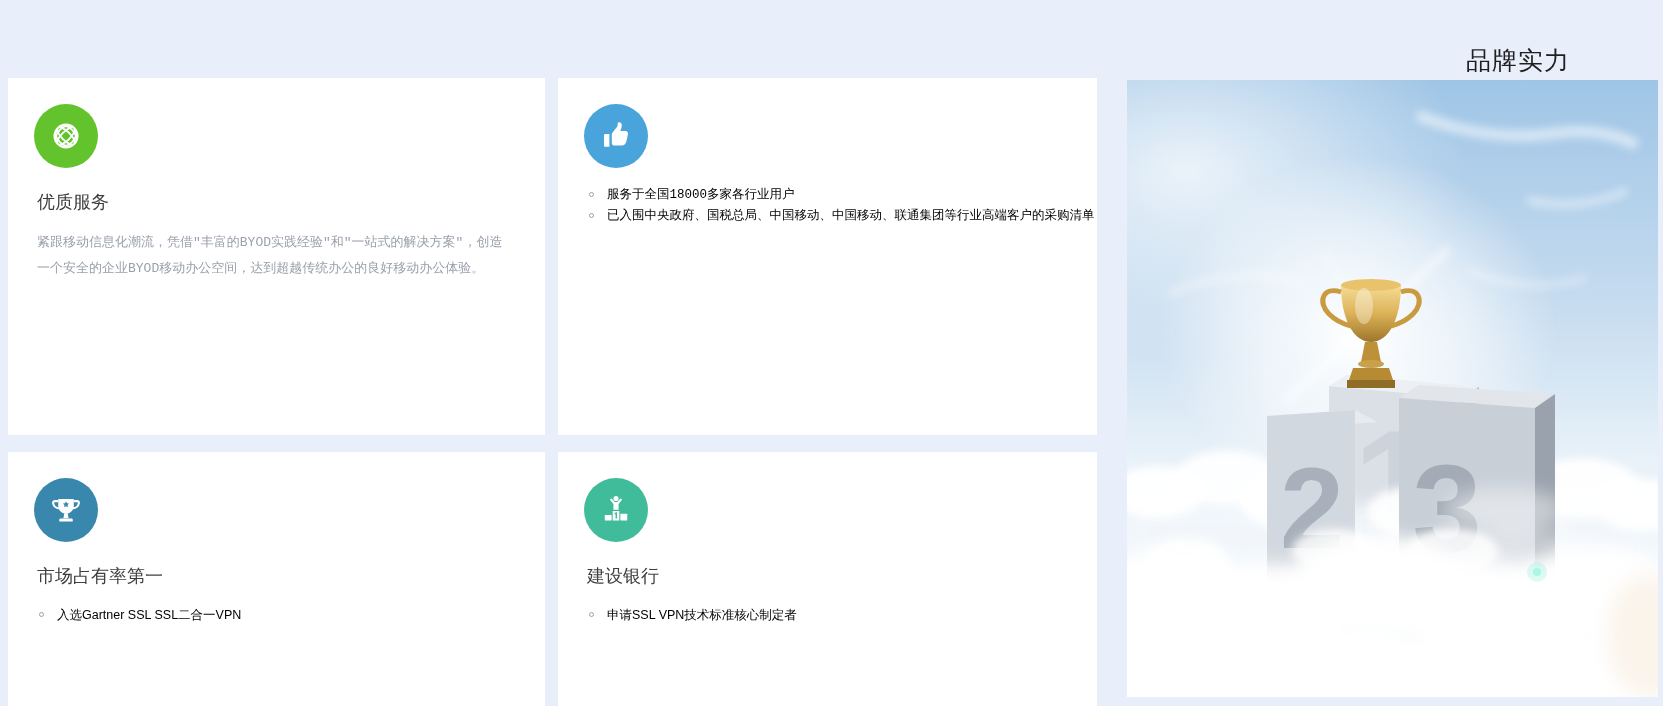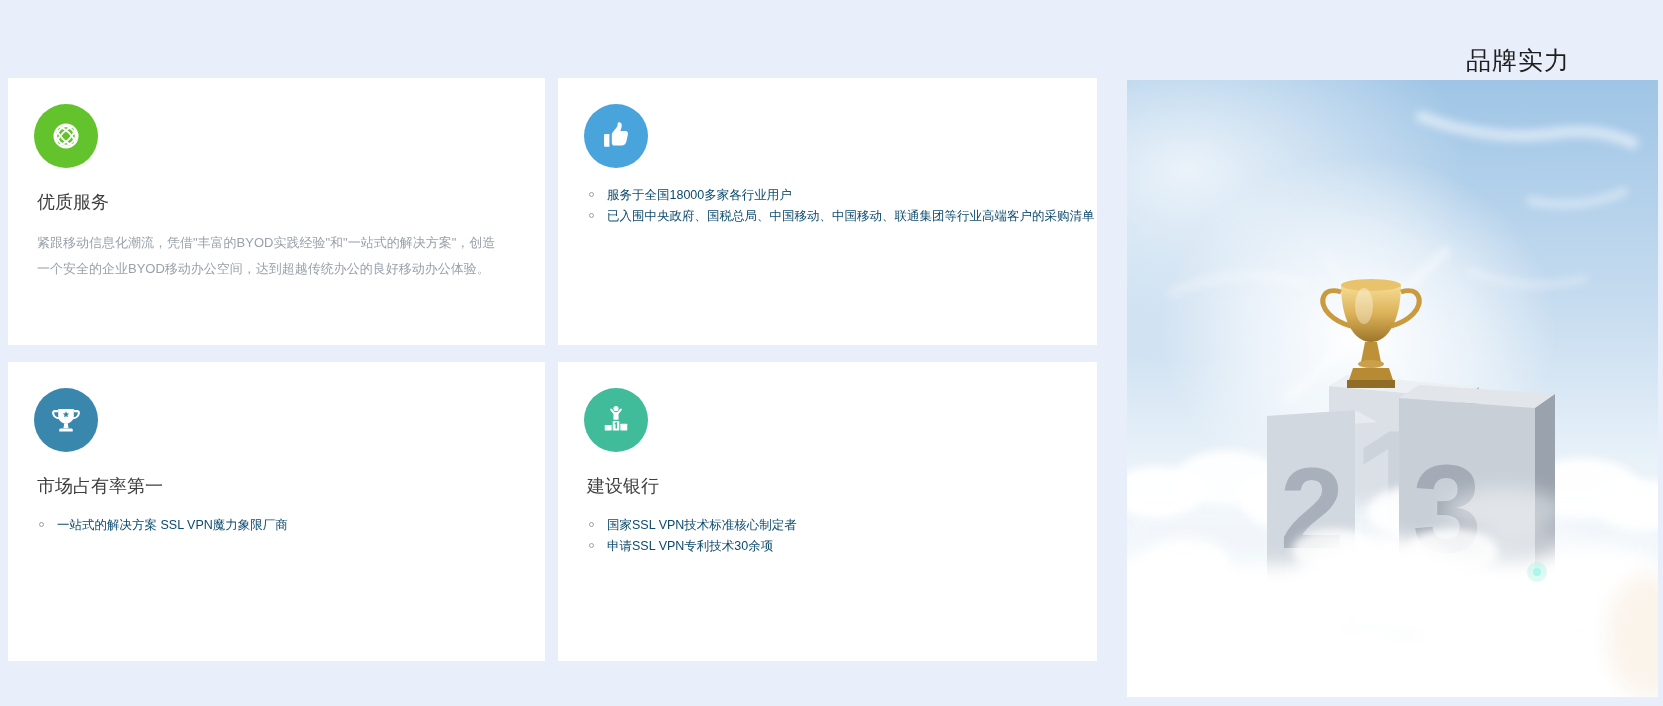--- a/index.html
+++ b/index.html
@@ -20,21 +20,21 @@
   }
   .content{
     position:absolute;left:8px;top:78px;
     display:flex;align-items:flex-start;
   }
   .col{display:flex;flex-direction:column;}
   .col-1{width:537px;}
   .col-2{width:539px;margin-left:13px;}
   .col-3{width:531px;margin-left:30px;margin-top:2px;}
   .card{background:#ffffff;}
-  .card.row-1{height:267px;margin-bottom:17px;}
+  .card.row-1{height:357px;margin-bottom:17px;font-family:Liberation Mono, monospace;}
   .card.row-2{height:299px;}
   .card-inner{padding:26px 28px 0 26px;}
   .icon-circle{
     width:64px;height:64px;border-radius:50%;
     display:flex;align-items:center;justify-content:center;
   }
   .icon-circle svg{display:block;}
   .card h2{
     margin:22px 0 0 3px;
     font-size:18px;font-weight:400;color:#3f3f3f;
@@ -42,21 +42,21 @@
   .card p{
     margin:16px 0 0 3px;
     width:466px;
     font-size:13px;line-height:26px;color:#9aa1ab;
   }
   .card ul{
     list-style:none;margin:17px 0 0 3px;padding:0;
   }
   .card li{
     position:relative;padding-left:20px;
-    font-size:12.5px;line-height:21px;color:#0c4a6e;
+    font-size:12.5px;line-height:21px;color:#000000;
     white-space:nowrap;
   }
   .dot{
     position:absolute;left:2px;top:7px;
     width:5px;height:5px;border:1px solid #9aa1ab;border-radius:50%;
     box-sizing:border-box;
   }
   .hero{
     width:531px;height:617px;overflow:hidden;background:#bcd6ec;
   }
@@ -99,21 +99,21 @@
           <svg width="36" height="36" viewBox="0 0 24 24">
             <path fill="#fff" d="M6.8 4.6h10.4v4.6c0 2.9-2.3 5.2-5.2 5.2s-5.2-2.3-5.2-5.2z"></path>
             <path fill="none" stroke="#fff" stroke-width="1.4" d="M6.8 6.1H4.5c-.7 0-1.2.6-1.1 1.3.3 2 2 3.4 4 3.4 M17.2 6.1h2.3c.7 0 1.2.6 1.1 1.3-.3 2-2 3.4-4 3.4"></path>
             <polygon fill="currentColor" points="12,6.2 12.64,7.5 14.06,7.7 13.03,8.71 13.27,10.12 12,9.45 10.73,10.12 10.97,8.71 9.94,7.7 11.36,7.5"></polygon>
             <path fill="#fff" d="M10.85 14.2h2.3l.55 3.3h-3.4z"></path>
             <path fill="#fff" d="M8.4 17.6h7.2c.5 0 .9.4.9.9v1.1H7.5v-1.1c0-.5.4-.9.9-.9z"></path>
           </svg>
         </div>
         <h2>市场占有率第一</h2>
         <ul>
-          <li><span class="dot"></span><span>一站式的解决方案 SSL VPN魔力象限厂商</span></li>
+          <li><span class="dot"></span><span>入选Gartner SSL SSL二合一VPN</span></li>
         </ul>
       </div>
     </section>
   </div>
 
   <div class="col col-2">
 
     <section class="card row-1">
       <div class="card-inner">
         <div class="icon-circle" style="background: rgb(73, 164, 220); color: rgb(73, 164, 220);">
@@ -137,22 +137,21 @@
             <path fill="none" stroke="#fff" stroke-width="1.4" stroke-linecap="round" d="M10.7 7.3 8.8 5.1 M13.3 7.3 15.2 5.1"></path>
             <path fill="#fff" d="M12 6.6c.95 0 1.7.75 1.7 1.7v3.6h-3.4V8.3c0-.95.75-1.7 1.7-1.7z"></path>
             <rect x="9.8" y="12.6" width="4.4" height="6.4" rx="0.3" fill="#fff"></rect>
             <rect x="4.5" y="15.4" width="4.6" height="3.6" rx="0.3" fill="#fff"></rect>
             <rect x="14.9" y="14.5" width="4.6" height="4.5" rx="0.3" fill="#fff"></rect>
             <path fill="currentColor" d="M12.1 13.5l-1 .55v.9l.6-.3v3h1v-4.15z"></path>
           </svg>
         </div>
         <h2>建设银行</h2>
         <ul>
-          <li><span class="dot"></span><span>国家SSL VPN技术标准核心制定者</span></li>
-          <li><span class="dot"></span><span>申请SSL VPN专利技术30余项</span></li>
+          <li><span class="dot"></span><span>申请SSL VPN技术标准核心制定者</span></li>
         </ul>
       </div>
     </section>
   </div>
 
   <div class="col col-3">
     <div class="hero">
       <svg width="531" height="617" viewBox="0 0 531 617">
         <defs>
           <linearGradient id="sky" x1="0" y1="0" x2="0" y2="1">

